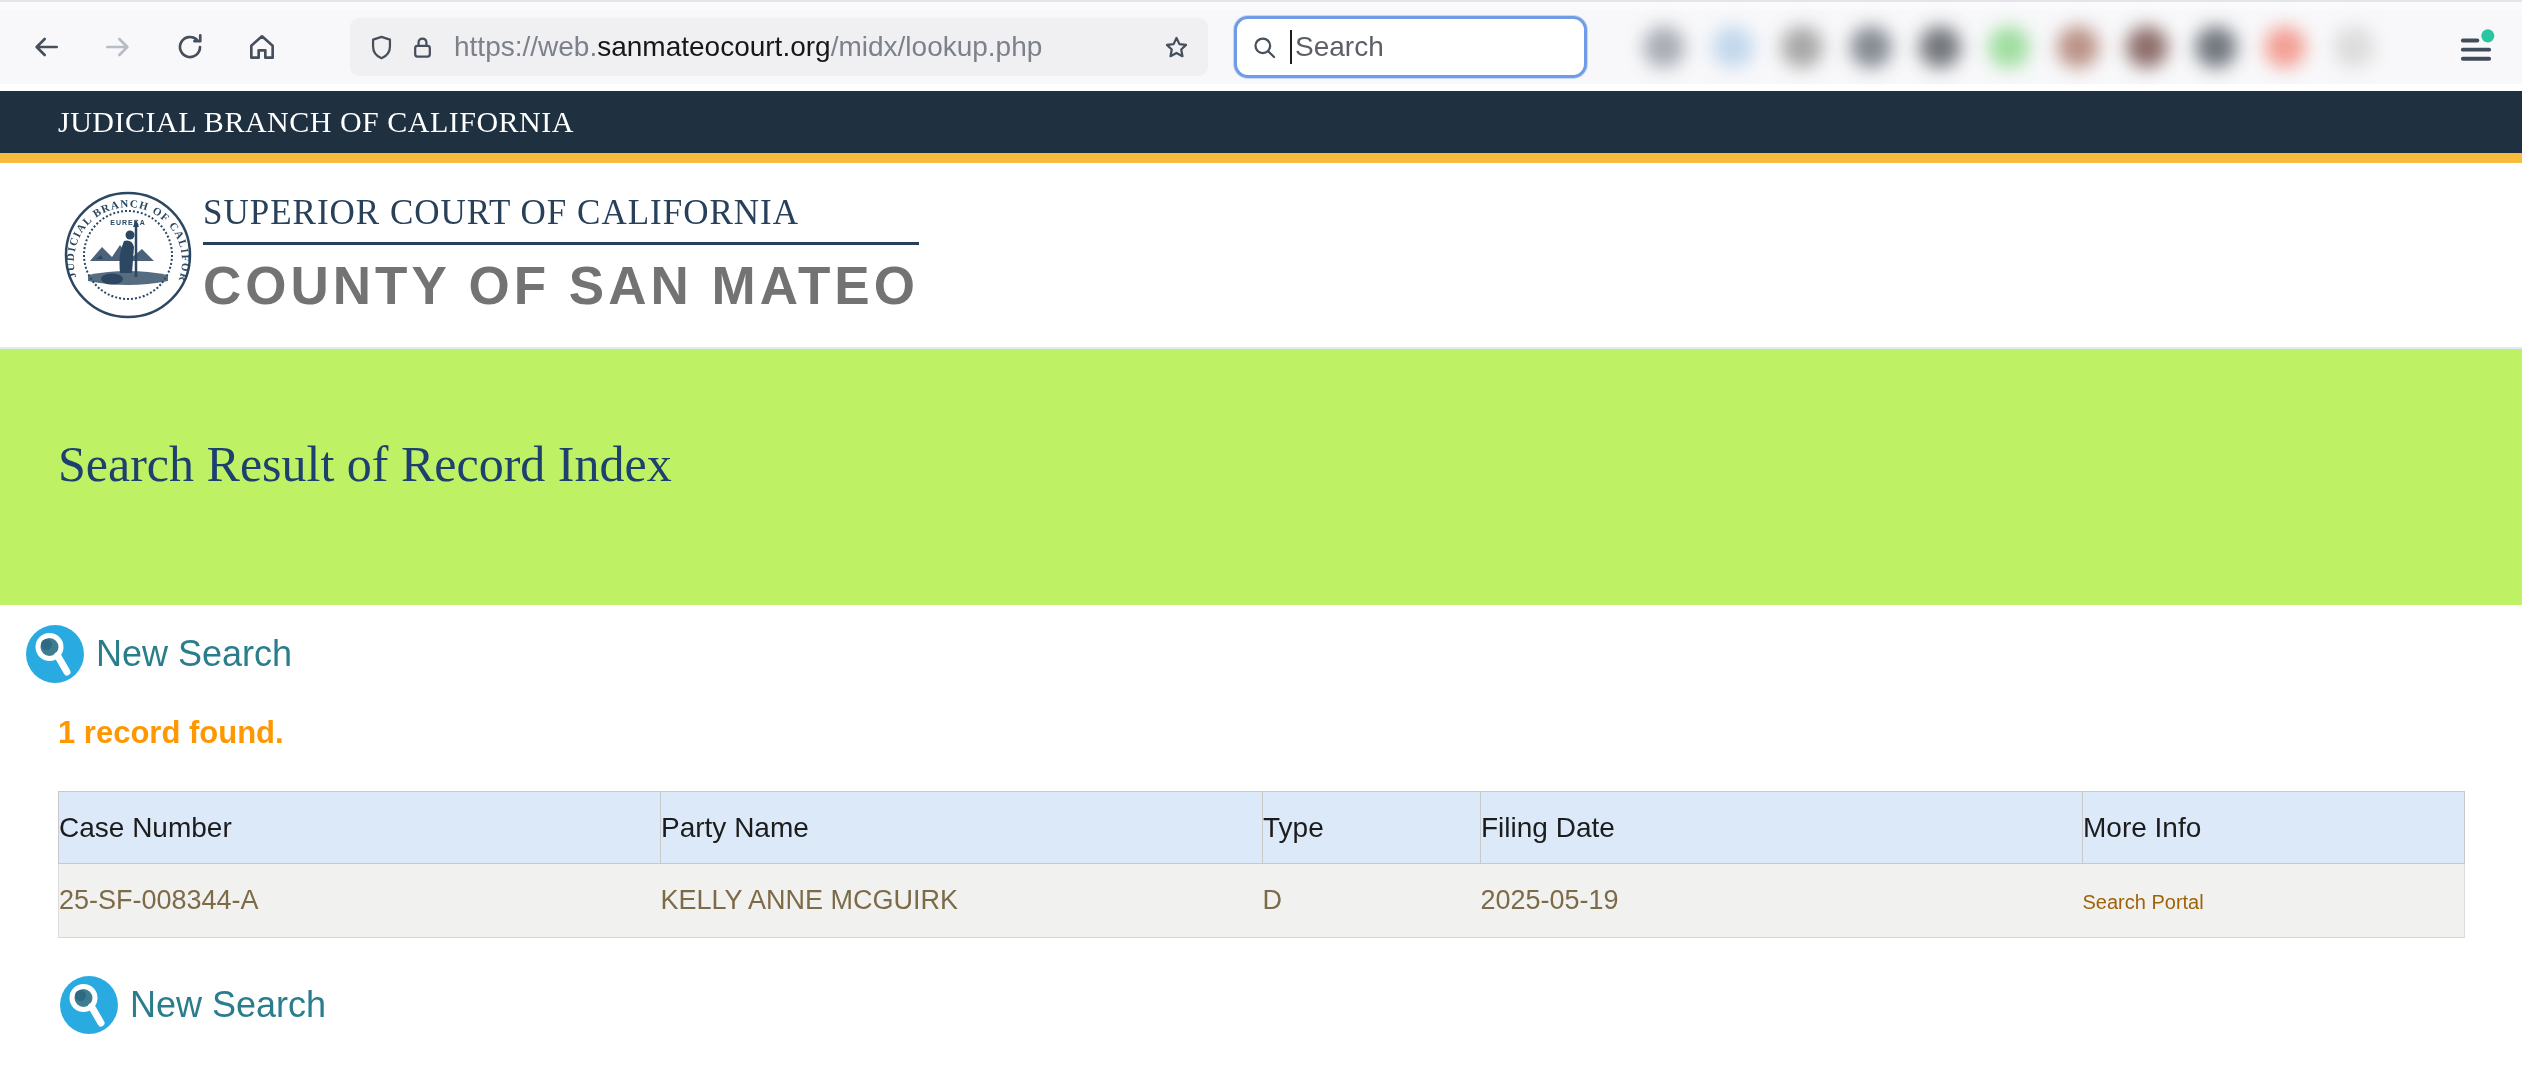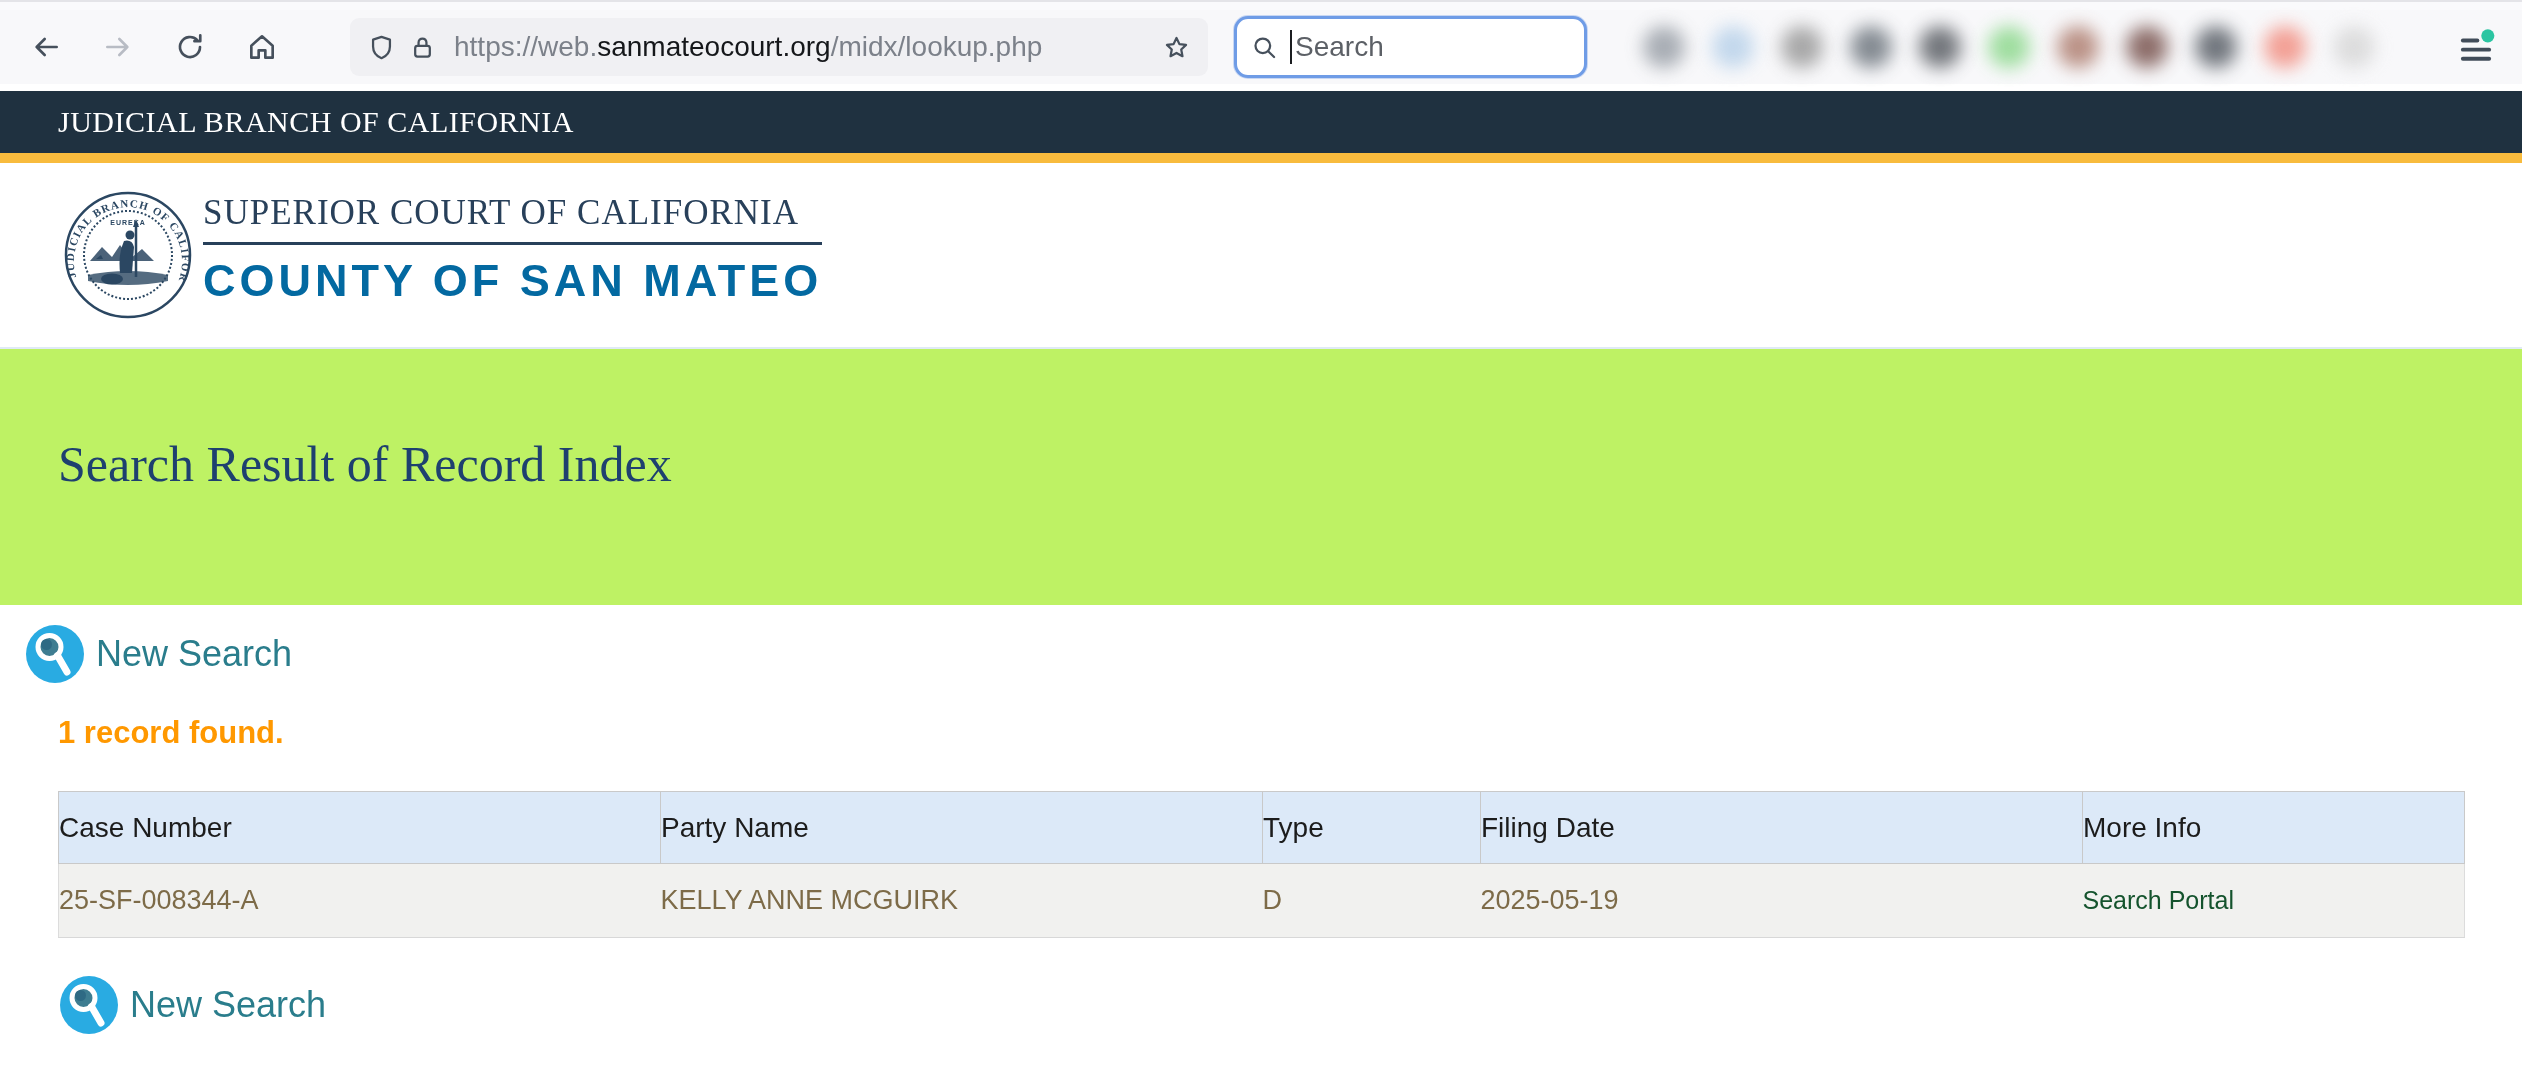--- a/index.html
+++ b/index.html
@@ -35,41 +35,41 @@
   .navy-links { display:flex; gap:50px; }
   .navy-links a { color:#fff; font-size:30px; font-weight:600; text-decoration:none; white-space:nowrap; }
   .goldbar { height:10px; background:#f8bb3d; }
 
   
   .brand { height:184px; background:#fff; position:relative; }
   .seal { position:absolute; left:62px; top:26px; width:132px; height:132px; }
   .brandtext { position:absolute; left:203px; top:30px; width:fit-content; }
   .brand-line1 { font-family:"Liberation Serif", serif; font-size:35px; color:#28405a; letter-spacing:1px; white-space:nowrap; }
   .brand-divider { height:3px; background:#28405a; margin:9px 0 10px 0; }
-  .brand-line2 { font-size:45px; font-weight:700; color:#0369a1; letter-spacing:4px; white-space:nowrap; }
+  .brand-line2 { font-size:53px; font-weight:700; color:#737373; letter-spacing:4px; white-space:nowrap; }
 
   
   .hero { height:258px; background:#bef264; border-top:2px solid #e0eaf6; }
   .hero h1 { padding:86px 0 0 58px; font-family:"Liberation Serif", serif; font-weight:400; font-size:50px; color:#1e406f; }
 
   
   .results { background:#fff; }
   .new-search { display:inline-flex; align-items:center; gap:12px; text-decoration:none; }
   .new-search.top { margin:20px 0 0 26px; }
   .new-search.bottom { margin:38px 0 0 60px; }
   .ns-icon { width:58px; height:58px; flex:0 0 auto; }
   .ns-label { font-size:36px; color:#2a7d8c; }
   .count { margin:28px 0 0 58px; font-size:31px; font-weight:700; color:#ff9800; }
 
   table.records { margin:40px 0 0 58px; width:2406px; border-collapse:collapse; table-layout:fixed; }
   table.records th { height:72px; background:#dce9f8; border:1px solid #c9c9c9; font-weight:400; font-size:28px; color:#1c1c1c; text-align:left; }
   table.records td { height:74px; background:#f1f1ef; border-bottom:1px solid #d8d8d8; font-size:27px; color:#7d6b48; text-align:left; }
   table.records td:first-child { border-left:1px solid #dcdcdc; }
   table.records td:last-child { border-right:1px solid #dcdcdc; }
-  .portal-link { color:#14532d; font-size:25px; text-decoration:none; }
+  .portal-link { color:#a16207; font-size:20px; text-decoration:none; }
 </style>
 </head>
 <body>
 
 <div class="screen">
 
   <div>
     <div class="tabstrip"></div>
     <div class="toolbar">
 

